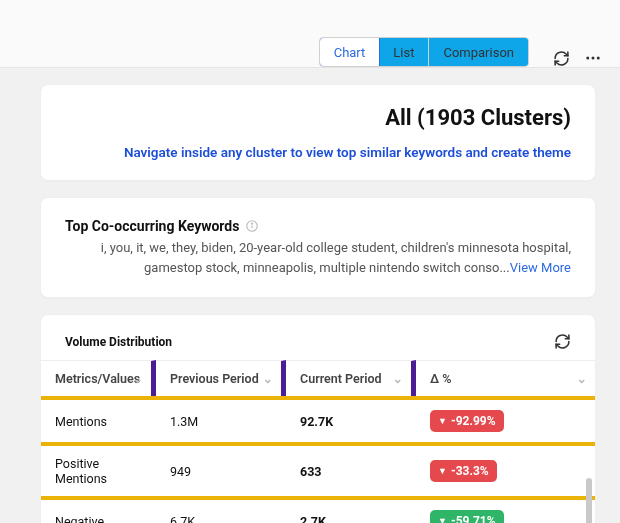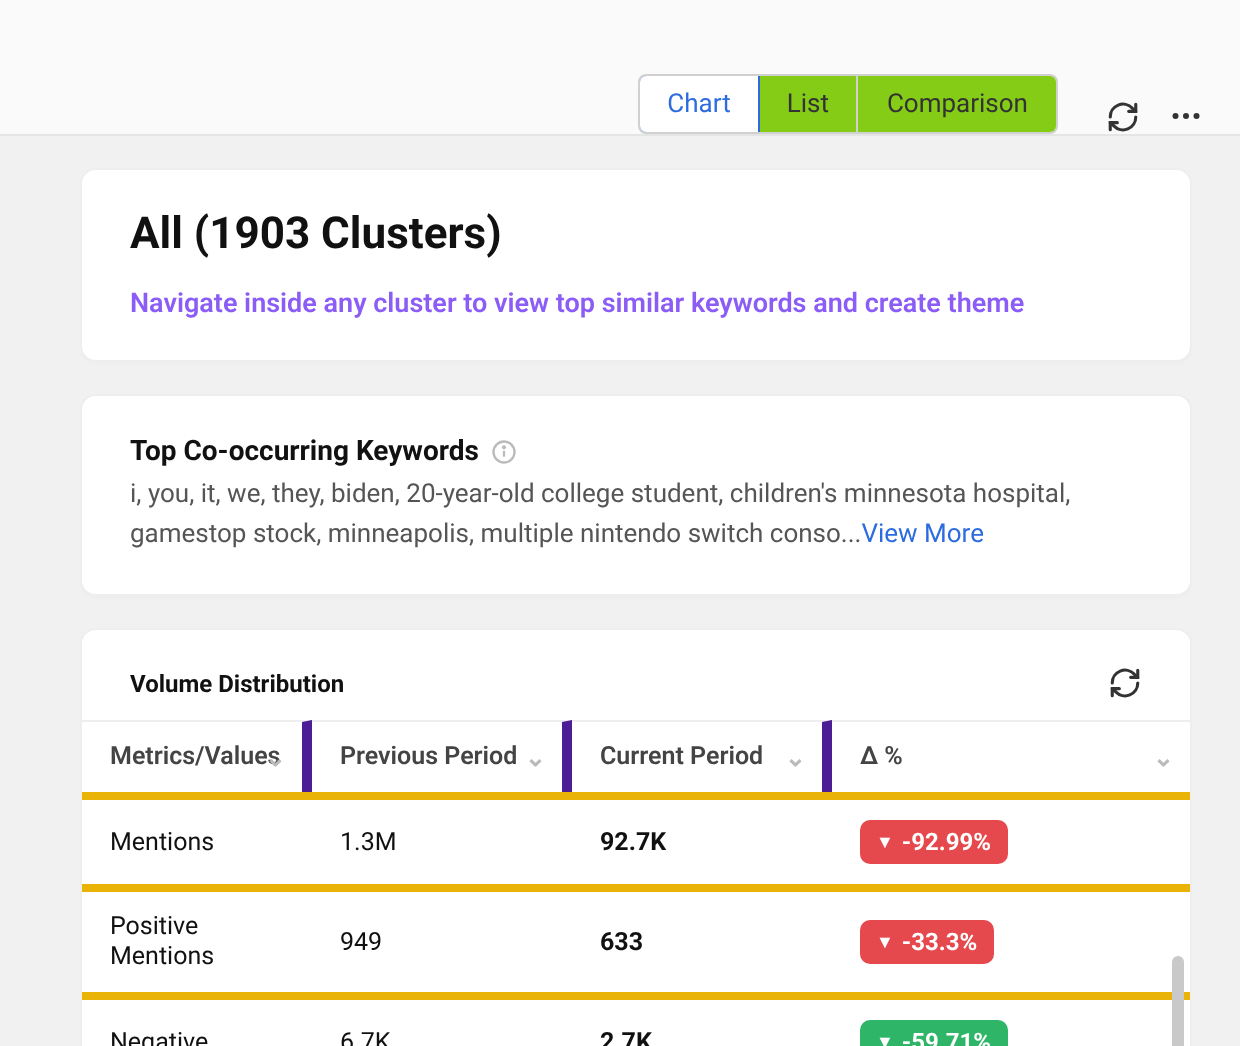--- a/index.html
+++ b/index.html
@@ -1,30 +1,30 @@
 <!DOCTYPE html>
 <html><head>
 <meta charset="utf-8">
 <style>
   * { box-sizing: border-box; margin: 0; padding: 0; }
   html, body { width: 620px; height: 523px; font-family: -apple-system, BlinkMacSystemFont, "Segoe UI", Roboto, Arial, sans-serif; background: #f1f1f1; color: #111; overflow: hidden; }
   .topbar { height: 68px; display: flex; align-items: flex-end; justify-content: flex-end; padding: 0 18px; border-bottom: 1px solid #e5e5e5; background: #fafafa; }
   .tab-seg { display: flex; border: 1px solid #d0d0d0; border-radius: 4px; overflow: hidden; height: 30px; }
-  .tab-seg .tab { display: flex; align-items: center; padding: 0 14px; font-size: 13px; color: #333; cursor: pointer; background: #84cc16; border-right: 1px solid #d0d0d0; }
+  .tab-seg .tab { display: flex; align-items: center; padding: 0 14px; font-size: 13px; color: #333; cursor: pointer; background: #0ea5e9; border-right: 1px solid #d0d0d0; }
   .tab-seg .tab:last-child { border-right: none; }
   .tab-seg .tab.active { color: #2d6cdf; border:1px solid #2d6cdf; background:#fff; margin:-1px; border-radius:4px 0 0 4px; position:relative; }
   .tab-seg .tab.active + .tab { border-left:none; }
   .tab-seg .tab.active:nth-child(3){ border-radius:0; }
   .top-icons { display:flex; align-items:center; gap:14px; margin-left:24px; }
   .ic-btn { display:flex; align-items:center; justify-content:center; cursor:pointer; color:#333; }
   .content-wrap { position:absolute; left:40px; right:24px; top:68px; bottom:0; overflow:hidden; }
   .card { background:#fff; border:1px solid #eee; border-radius:8px; margin-top:16px; box-shadow:0 1px 2px rgba(0,0,0,0.02); }
-  .card.pad { padding:20px 24px; }
+  .card.pad { padding:20px 24px;text-align:right; }
   .title { font-size:22px; font-weight:700; margin-bottom:14px; }
-  .subtext { font-size:13.5px; font-weight:600; color:#8b5cf6; }
+  .subtext { font-size:13.5px; font-weight:600; color:#1d4ed8; }
   .kw-card .kw-head { display:flex; align-items:center; gap:6px; font-size:14px; font-weight:700; margin-bottom:4px; }
   .kw-card .info-ic { width:14px; height:14px; color:#bbb; }
   .kw-body { font-size:13px; color:#555; line-height:1.5; }
   .view-more { color:#2d6cdf; cursor:pointer; }
   .vol-head { display:flex; align-items:center; justify-content:space-between; padding:18px 24px 10px 24px; }
   .vol-title { font-size:12px; font-weight:700; }
   .tbl { width:100%; }
   .thead-row, .tbody-row { display:flex; align-items:stretch; }
   .cell { padding:10px 14px; font-size:12.5px; display:flex; align-items:center; border-top:4px solid #eab308; }
   .thead-row .cell { font-weight:600; color:#444; align-items:flex-start; position:relative; border-top:1px solid #eee; border-right:5px solid #4c1d95; }

